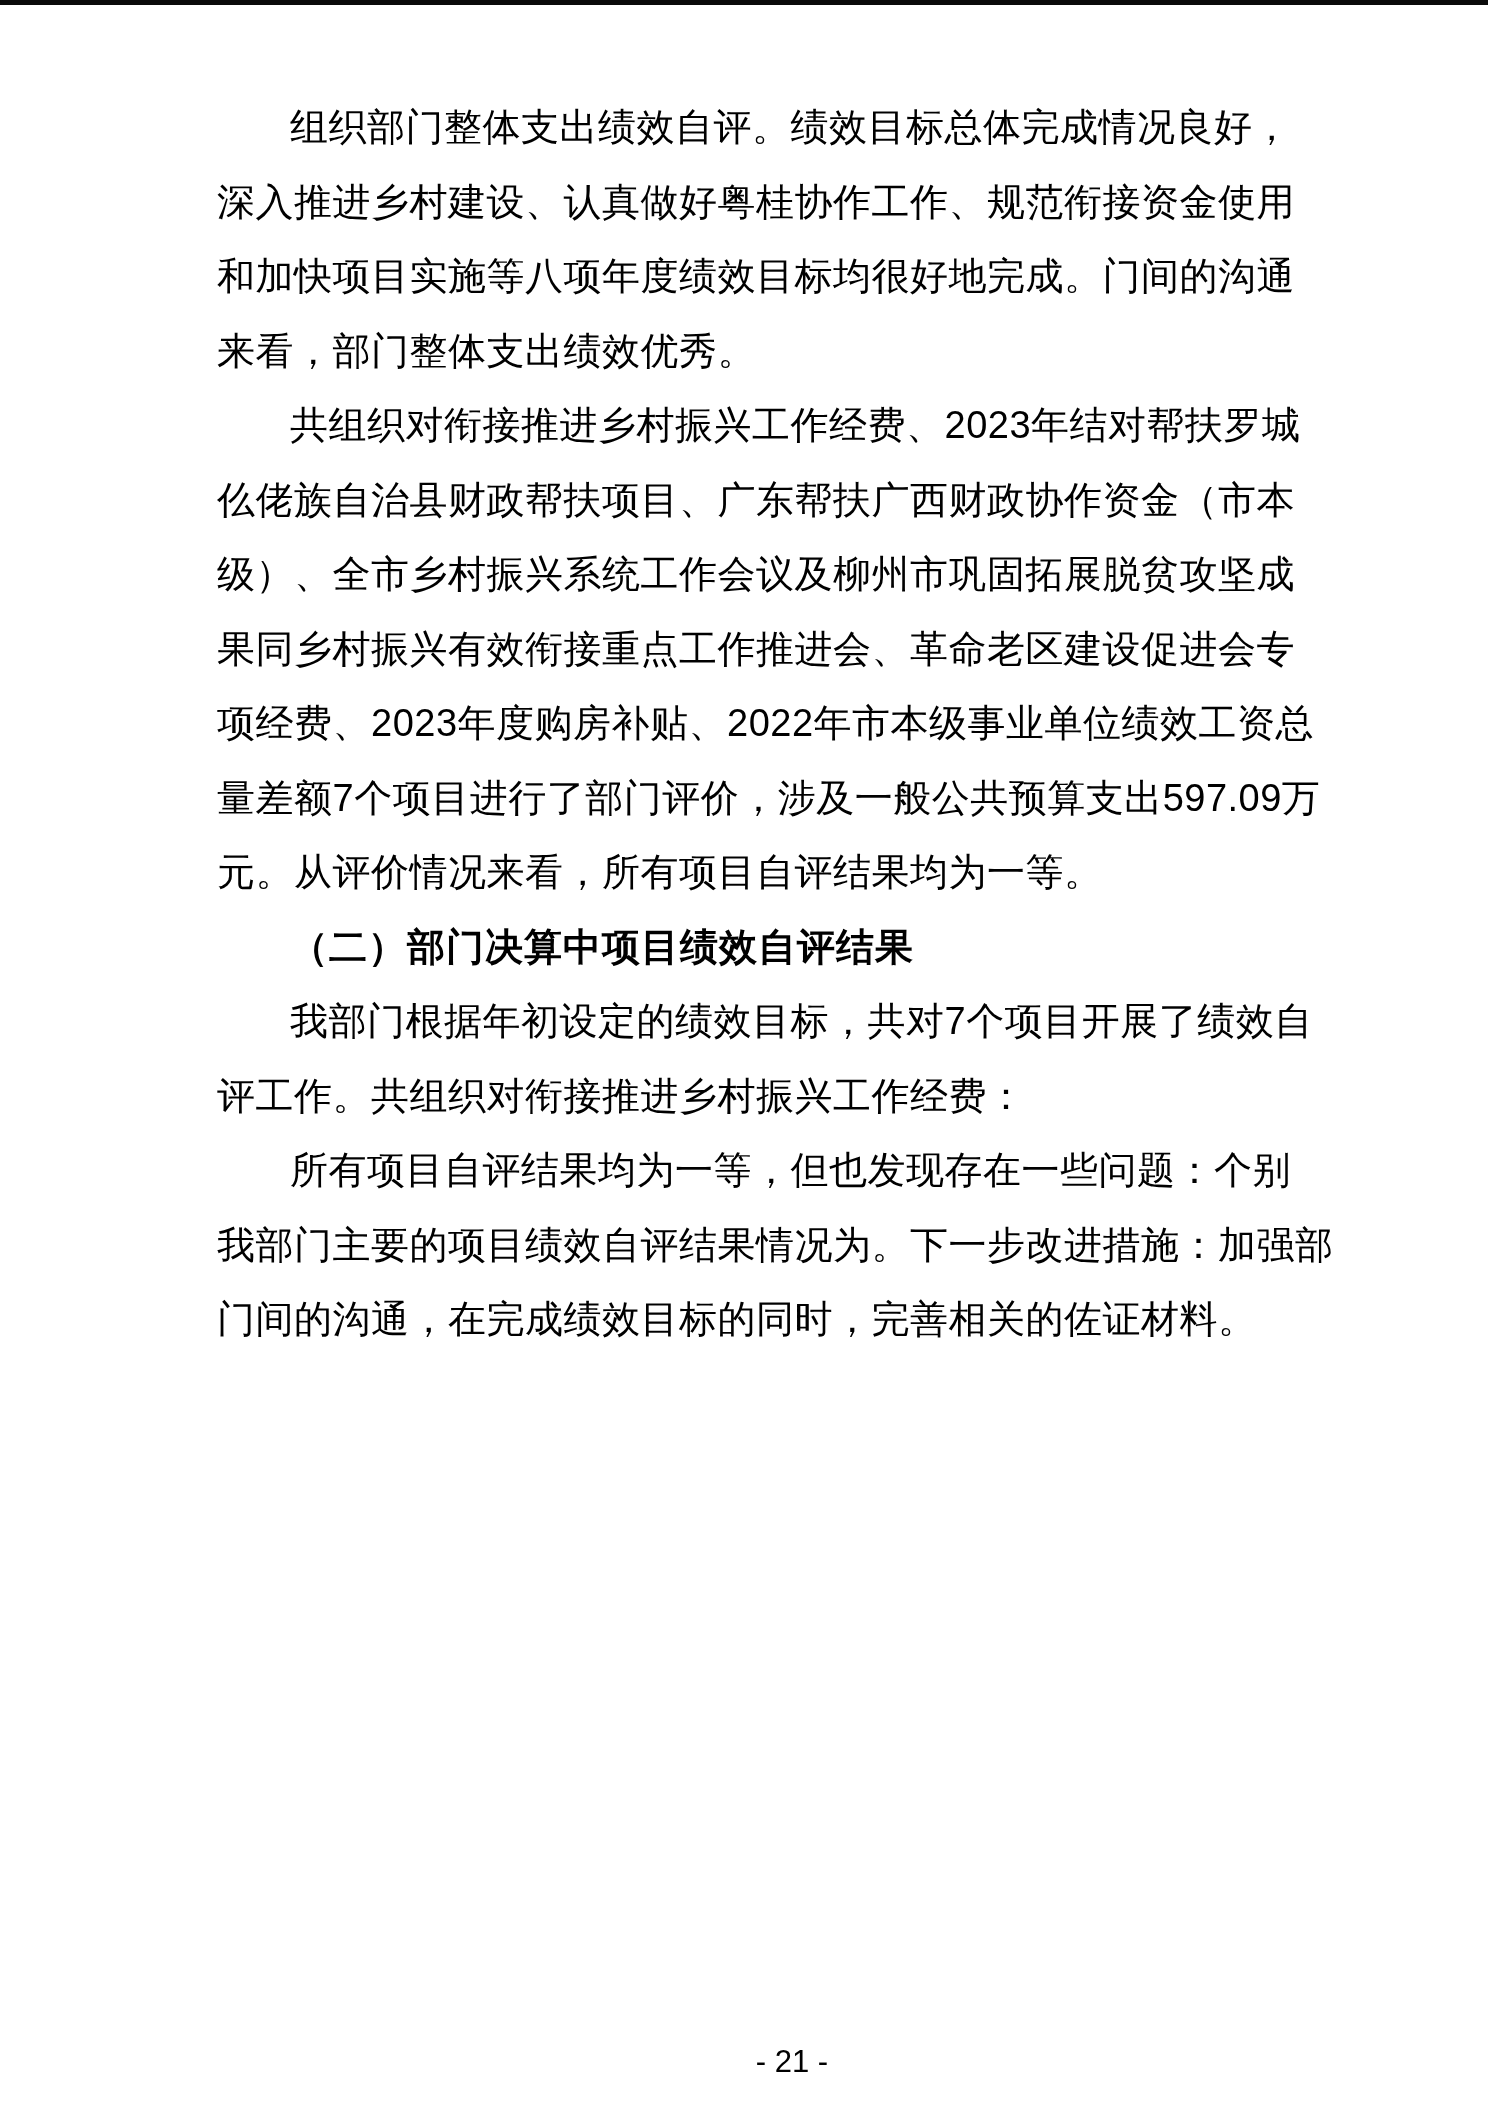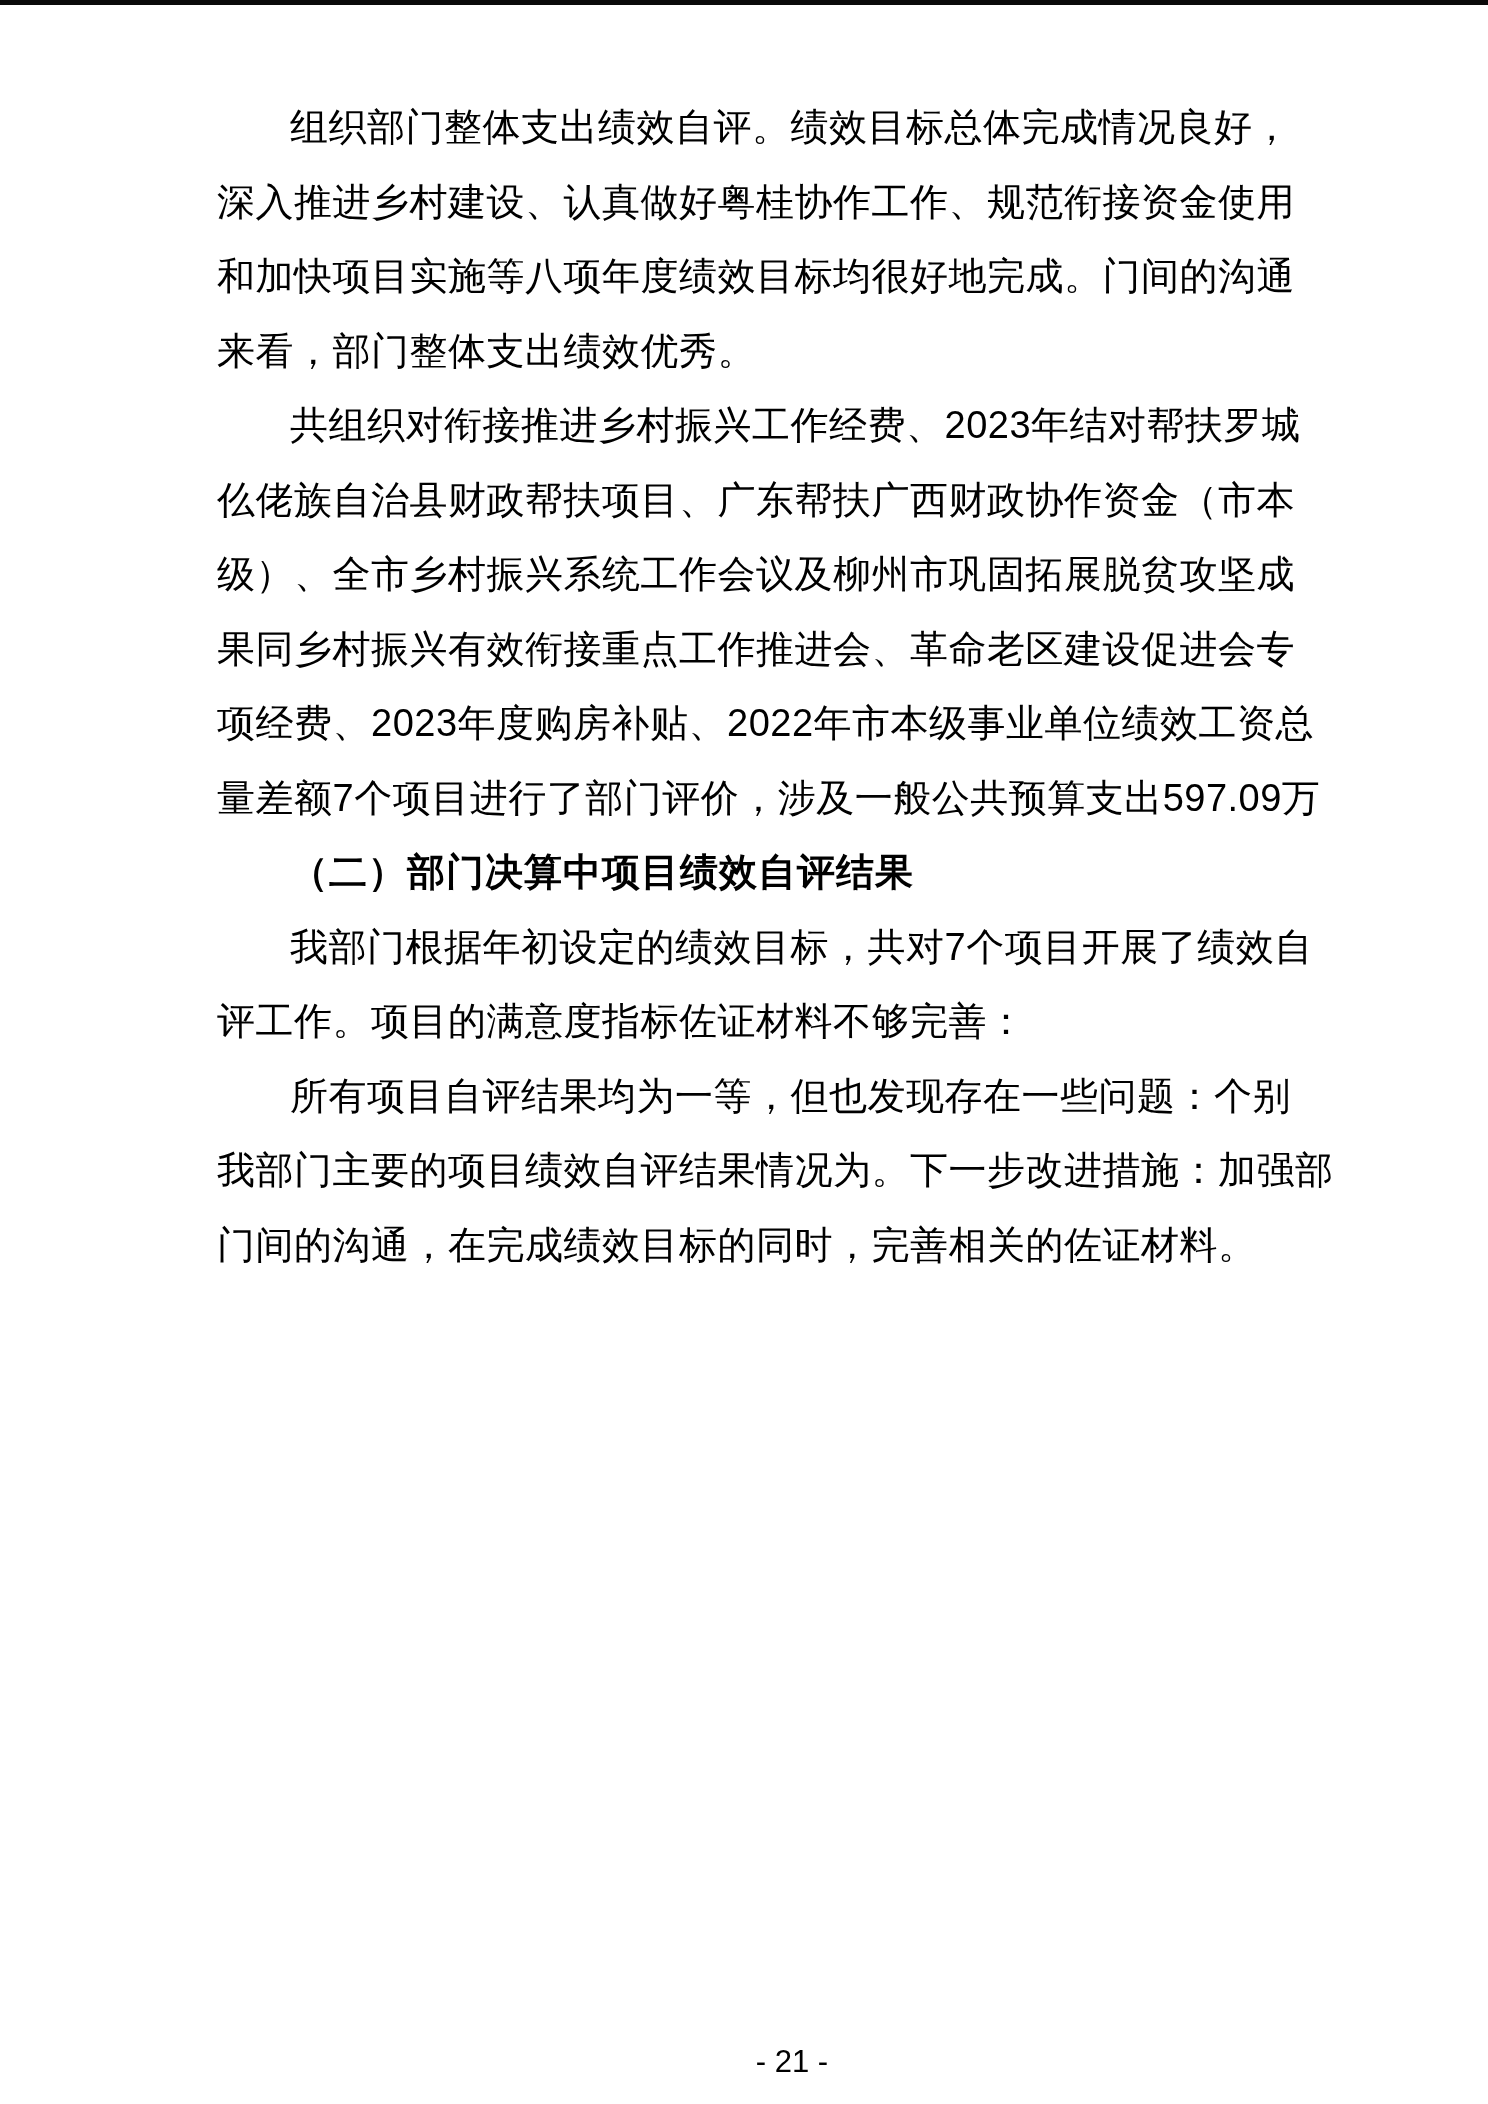--- a/index.html
+++ b/index.html
@@ -80,27 +80,28 @@
       <div class="ln end">来看，部门整体支出绩效优秀。</div>
     </div>
 
     <div>
       <div class="ln indent">共组织对衔接推进乡村振兴工作经费、2023年结对帮扶罗城</div>
       <div class="ln">仫佬族自治县财政帮扶项目、广东帮扶广西财政协作资金（市本</div>
       <div class="ln">级）、全市乡村振兴系统工作会议及柳州市巩固拓展脱贫攻坚成</div>
       <div class="ln">果同乡村振兴有效衔接重点工作推进会、革命老区建设促进会专</div>
       <div class="ln">项经费、2023年度购房补贴、2022年市本级事业单位绩效工资总</div>
       <div class="ln">量差额7个项目进行了部门评价，涉及一般公共预算支出597.09万</div>
+      <div class="ln end">元。从评价情况来看，所有项目自评结果均为一等。</div>
     </div>
 
     <div class="ln heading indent">（二）部门决算中项目绩效自评结果</div>
 
     <div>
       <div class="ln indent">我部门根据年初设定的绩效目标，共对7个项目开展了绩效自</div>
-      <div class="ln end">评工作。项目的满意度指标佐证材料不够完善：</div>
+      <div class="ln end">评工作。共组织对衔接推进乡村振兴工作经费：</div>
     </div>
 
     <div>
       <div class="ln indent">所有项目自评结果均为一等，但也发现存在一些问题：个别</div>
       <div class="ln">我部门主要的项目绩效自评结果情况为。下一步改进措施：加强部</div>
       <div class="ln end">门间的沟通，在完成绩效目标的同时，完善相关的佐证材料。</div>
     </div>
 
   </div>
 

